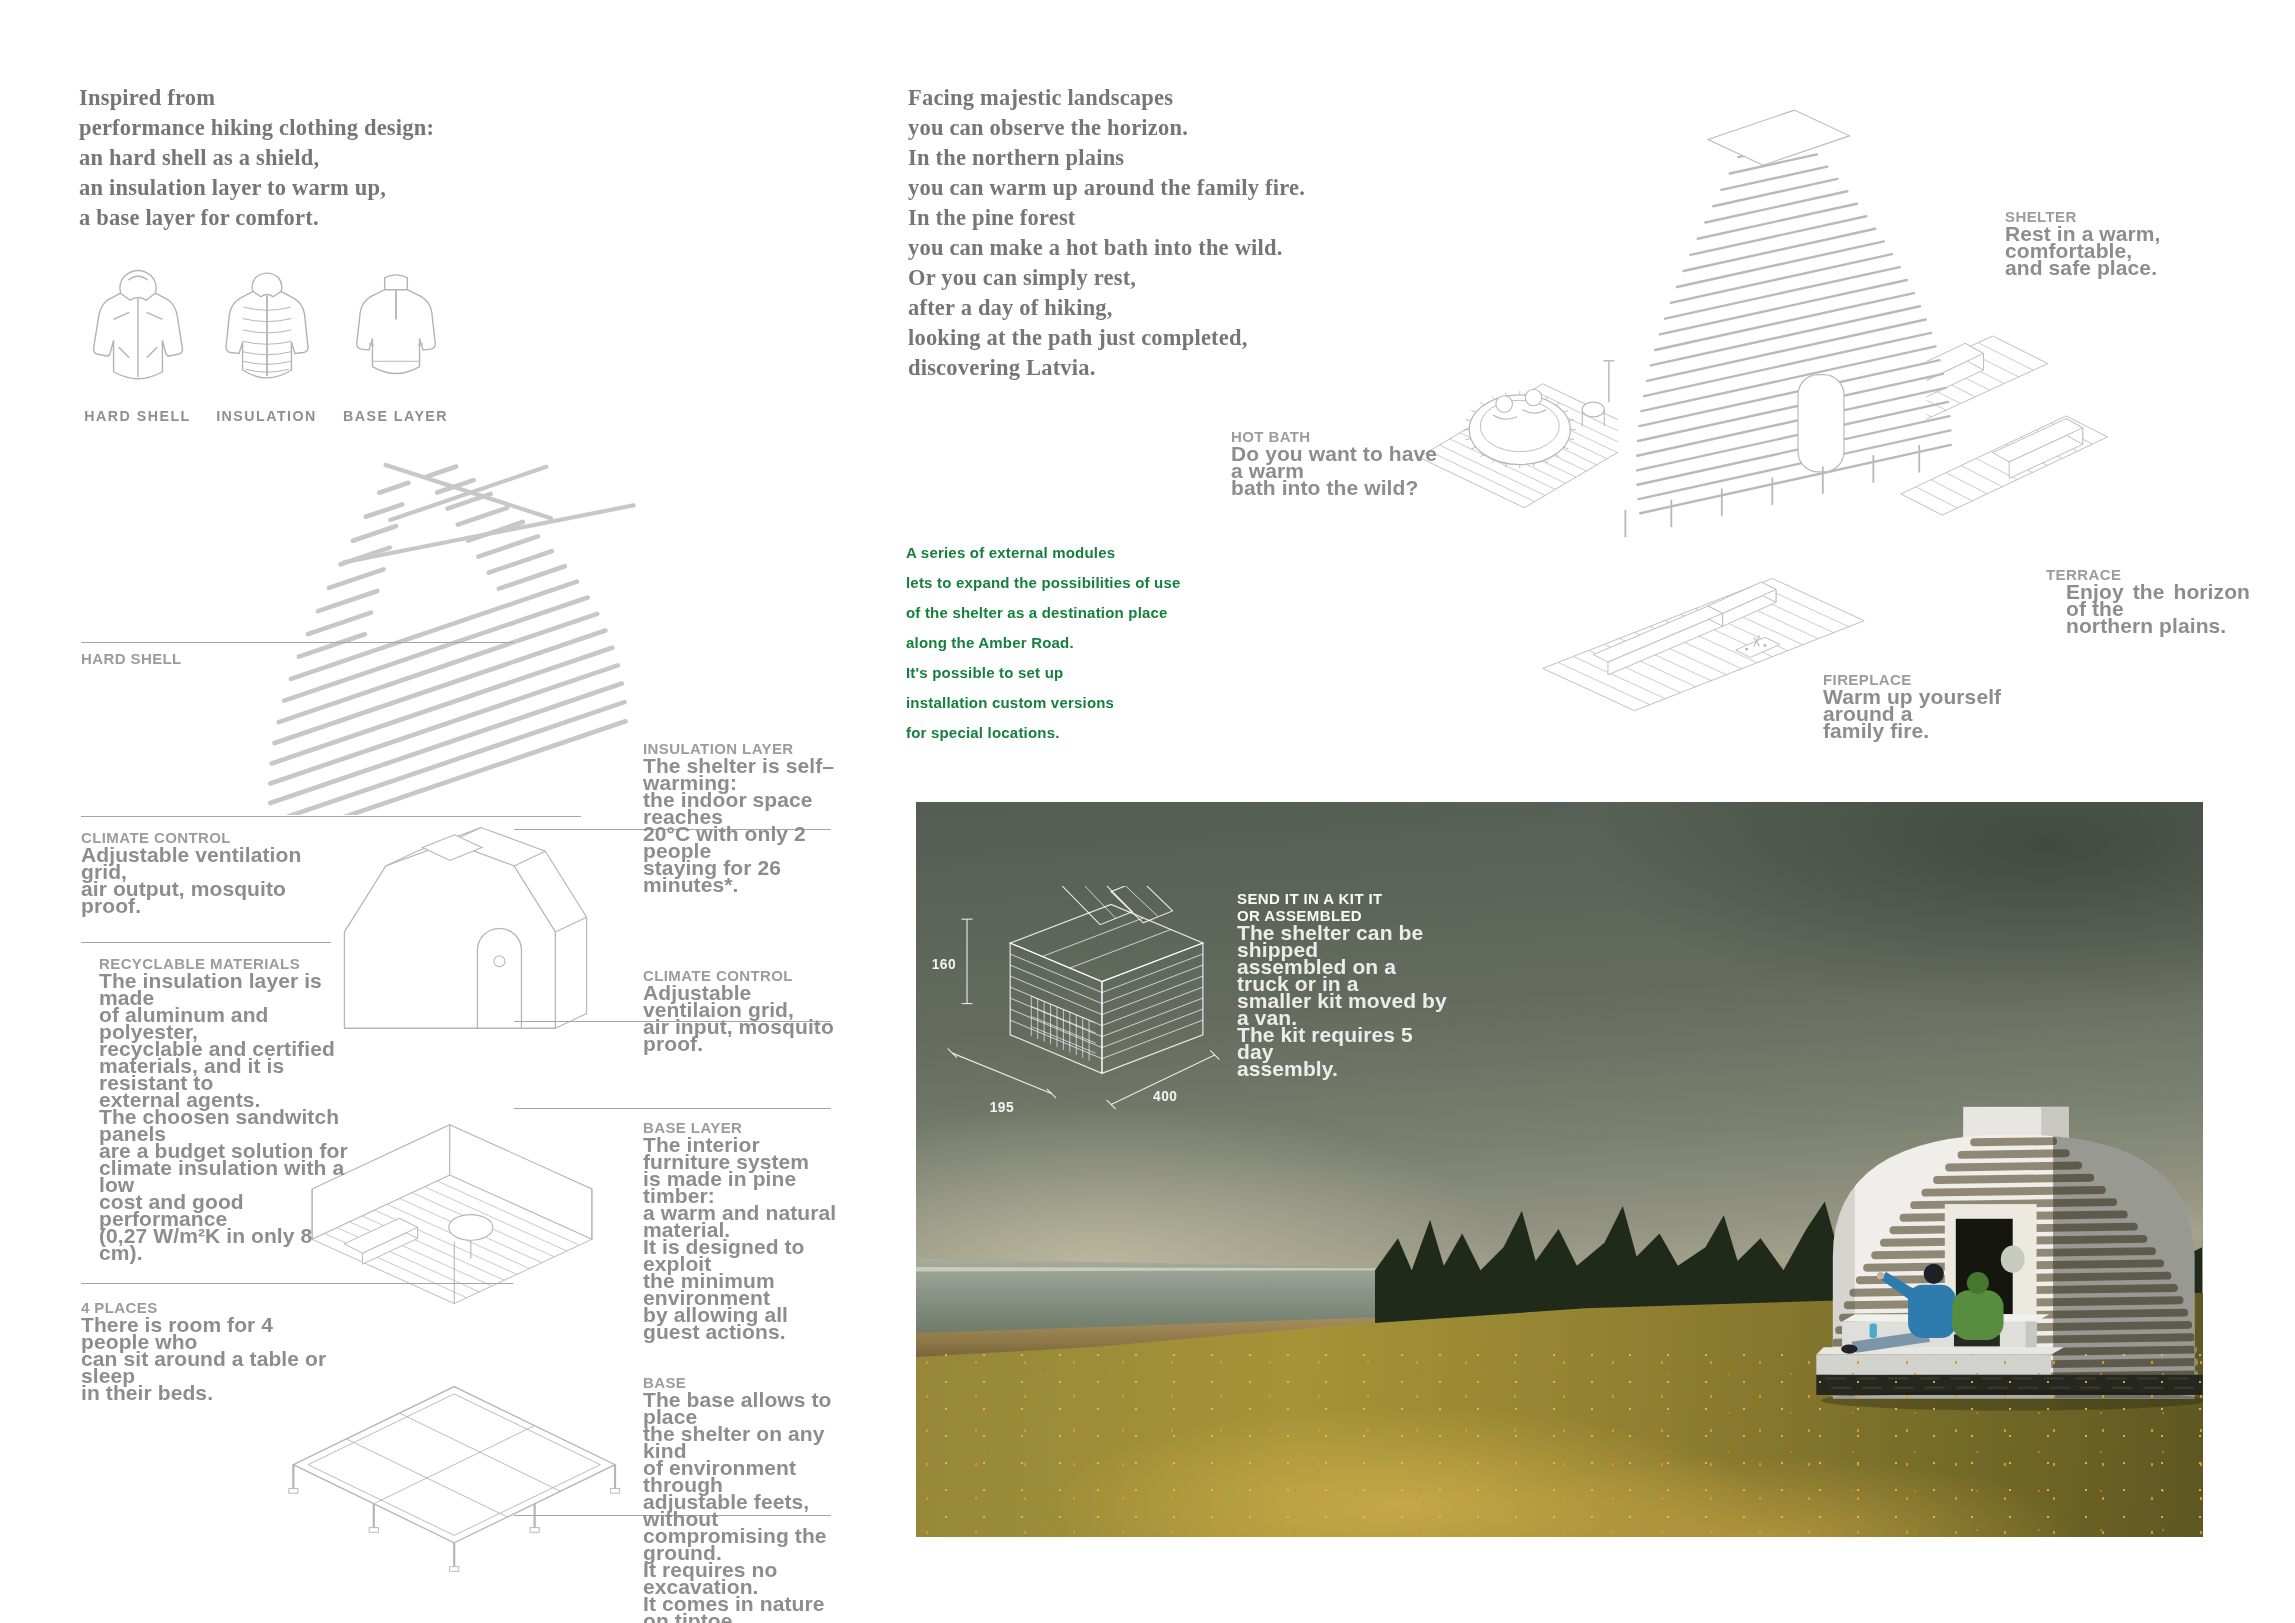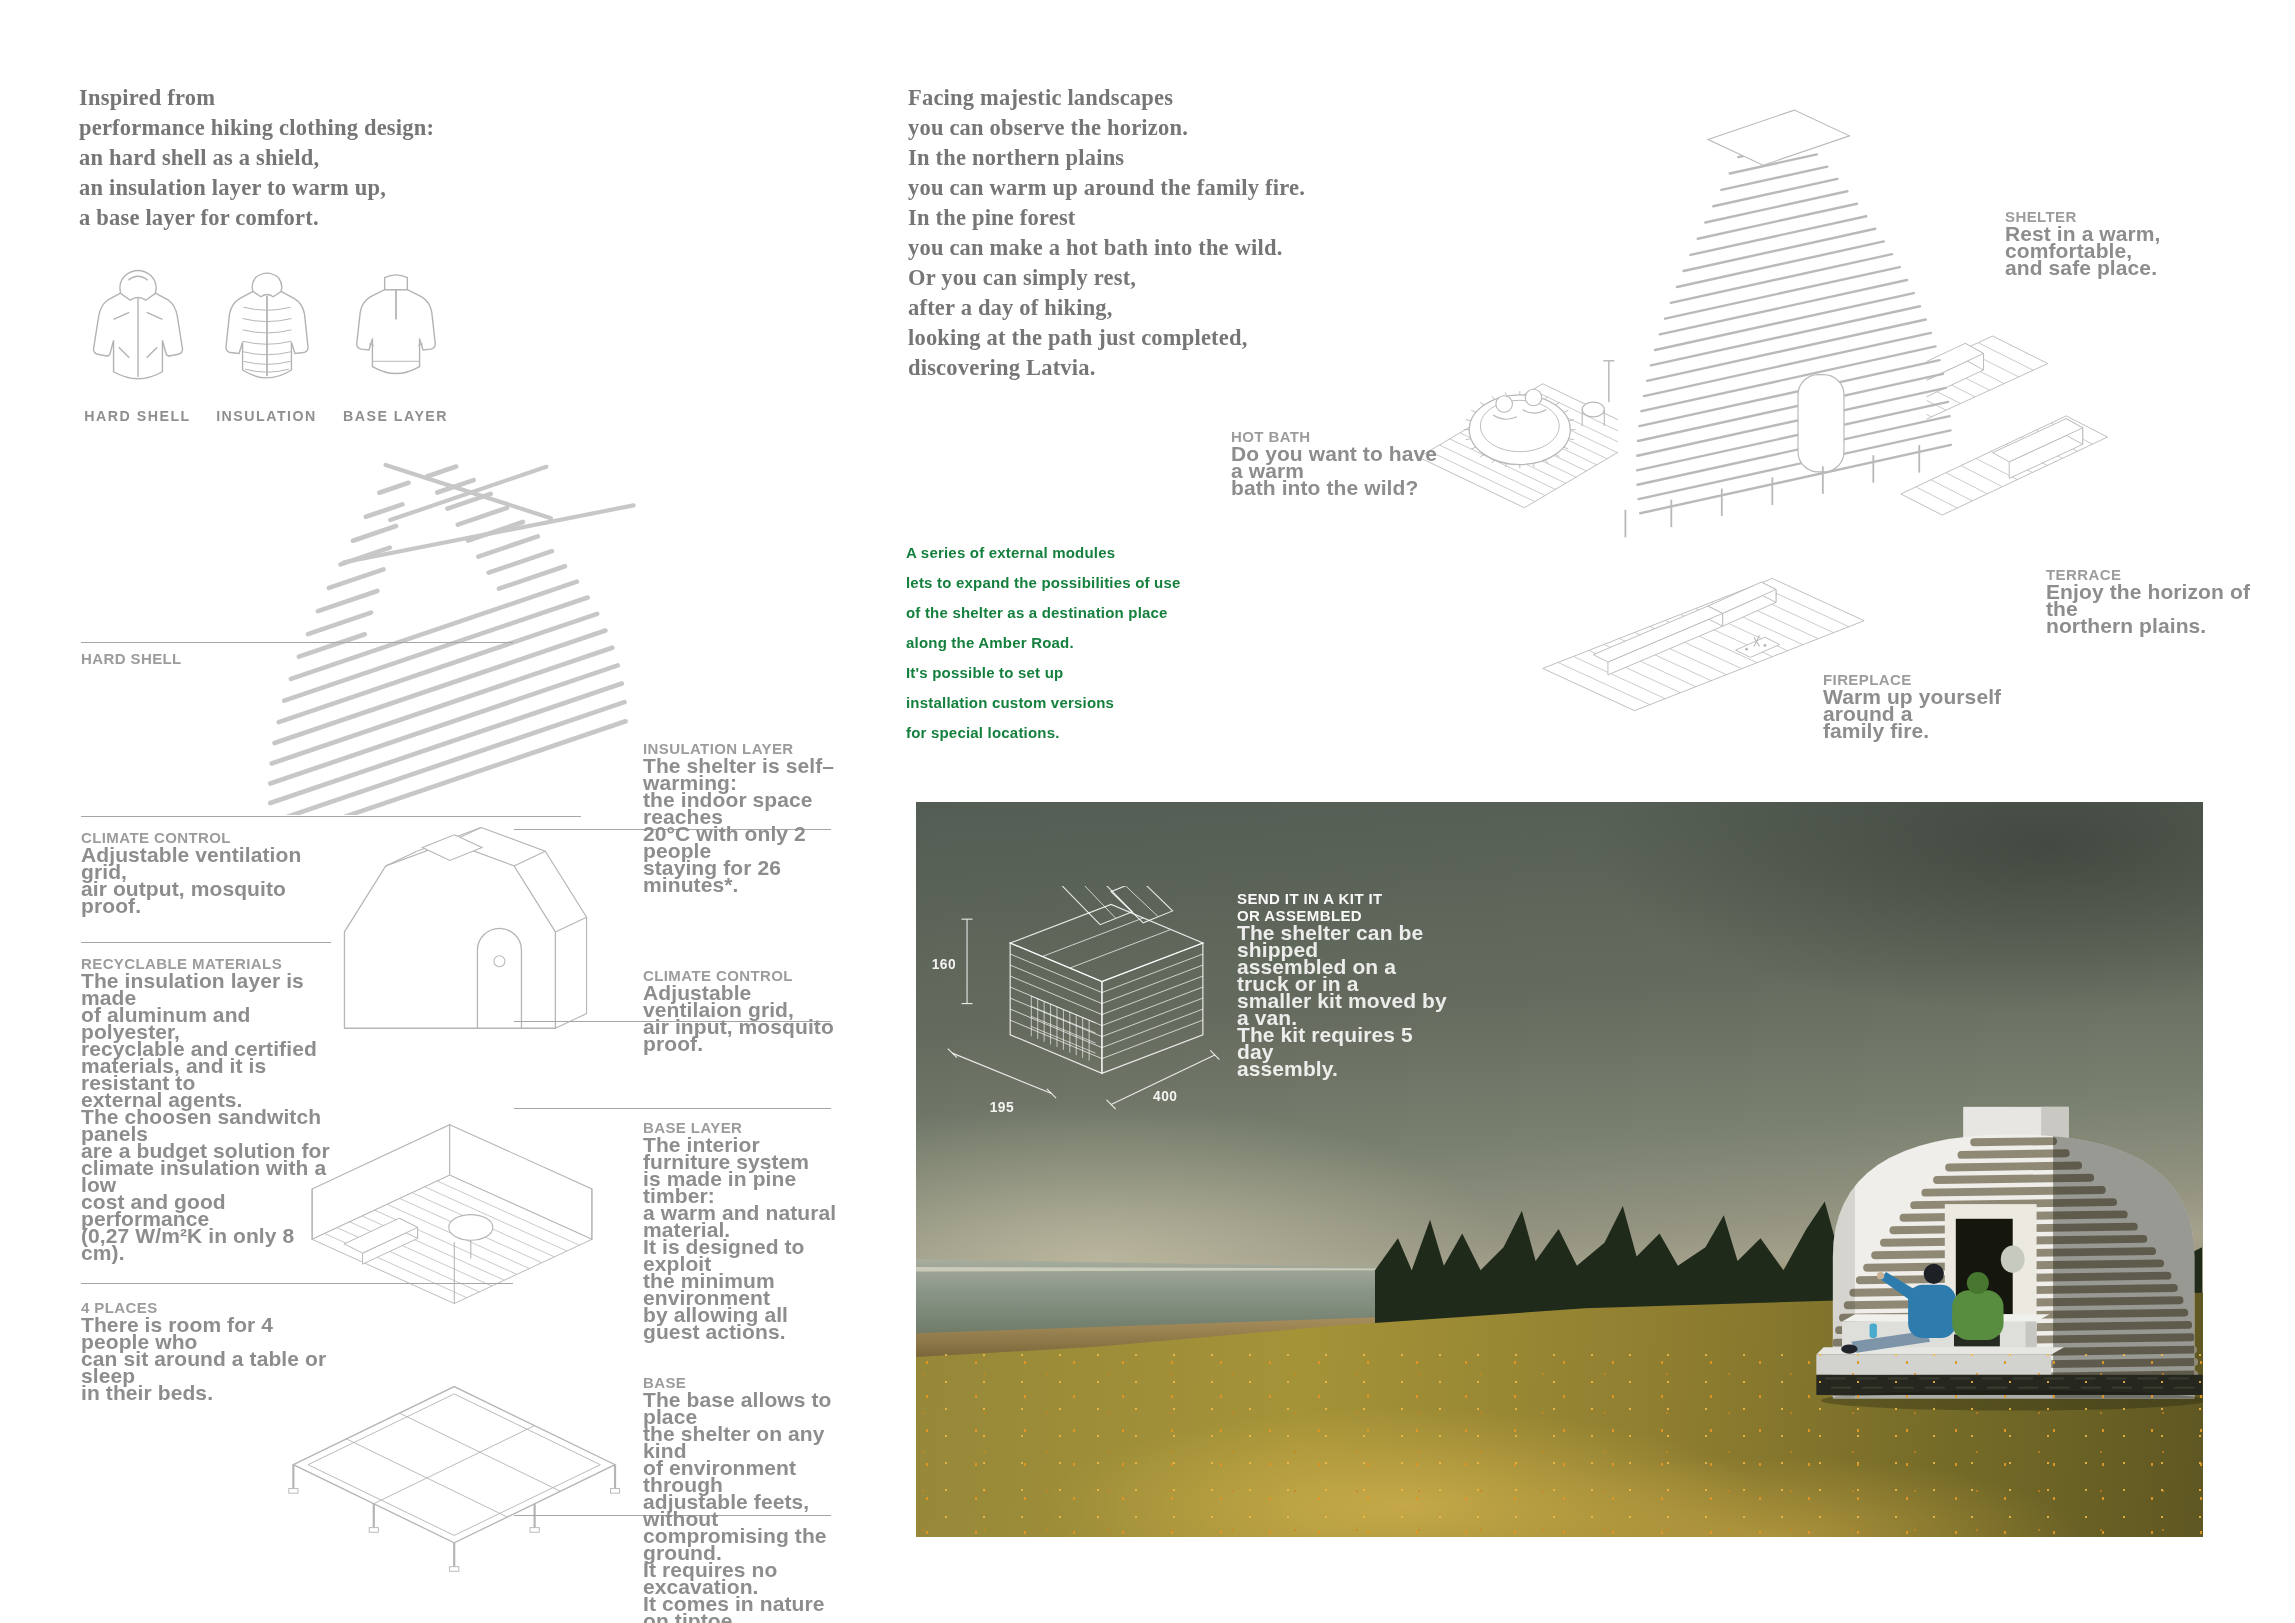--- a/index.html
+++ b/index.html
@@ -6,21 +6,21 @@
   .page{position:relative;width:2296px;height:1624px;background:#fff;overflow:hidden;
         font-family:"Liberation Sans","DejaVu Sans",sans-serif;font-weight:bold;}
   .abs{position:absolute;}
   .serif-block{position:absolute;font-family:"Liberation Serif","DejaVu Serif",serif;
         font-size:22.5px;line-height:30px;color:#767676;white-space:pre-line;letter-spacing:0.2px;}
   .sans-block{position:absolute;font-size:15px;line-height:30px;color:#15803d;
         white-space:pre-line;letter-spacing:0.2px;}
   .annot{position:absolute;}
   .annot .t{font-size:15px;line-height:17px;color:#9c9c9c;letter-spacing:0.4px;white-space:pre-line;}
   .annot .b{font-size:21px;line-height:17px;color:#8d8d8d;letter-spacing:0.1px;white-space:pre-line;}
-  .annot.just .b{text-align:justify;}
+  .annot.just .b{text-align:justify;margin-left:20px;}
   .photo-annot .t{color:rgba(255,255,255,.96);}
   .photo-annot .b{color:rgba(255,255,255,.88);}
   .rule{position:absolute;height:0.9px;background:#a6a6a6;}
   .jackets{position:absolute;left:84px;top:259px;display:flex;gap:22px;}
   .jackets figure{margin:0;width:107px;text-align:center;}
   .jackets svg{width:96px;height:140px;}
   .jacket-label{margin-top:5.5px;font-size:14.2px;letter-spacing:1.5px;color:#8f8f8f;}
   .photo{position:absolute;left:916px;top:802px;width:1287px;height:735px;overflow:hidden;}
   .sky{position:absolute;inset:0;
     background:
@@ -185,21 +185,21 @@
   <div class="rule" style="left:514px;top:1515px;width:317px"></div>
 
   <div class="annot" style="left:81px;top:650px;width:257px">
     <div class="t">HARD SHELL</div>
   </div>
   <div class="annot" style="left:81px;top:829px;width:257px">
     <div class="t">CLIMATE CONTROL</div>
     <div class="b">Adjustable ventilation grid,
 air output, mosquito proof.</div>
   </div>
-  <div class="annot" style="left:81px;top:955px;width:257px">
+  <div class="annot" style="left:99px;top:955px;width:257px">
     <div class="t">RECYCLABLE MATERIALS</div>
     <div class="b">The insulation layer is made
 of aluminum and polyester,
 recyclable and certified
 materials, and it is resistant to
 external agents.
 The choosen sandwitch panels
 are a budget solution for
 climate insulation with a low
 cost and good performance

